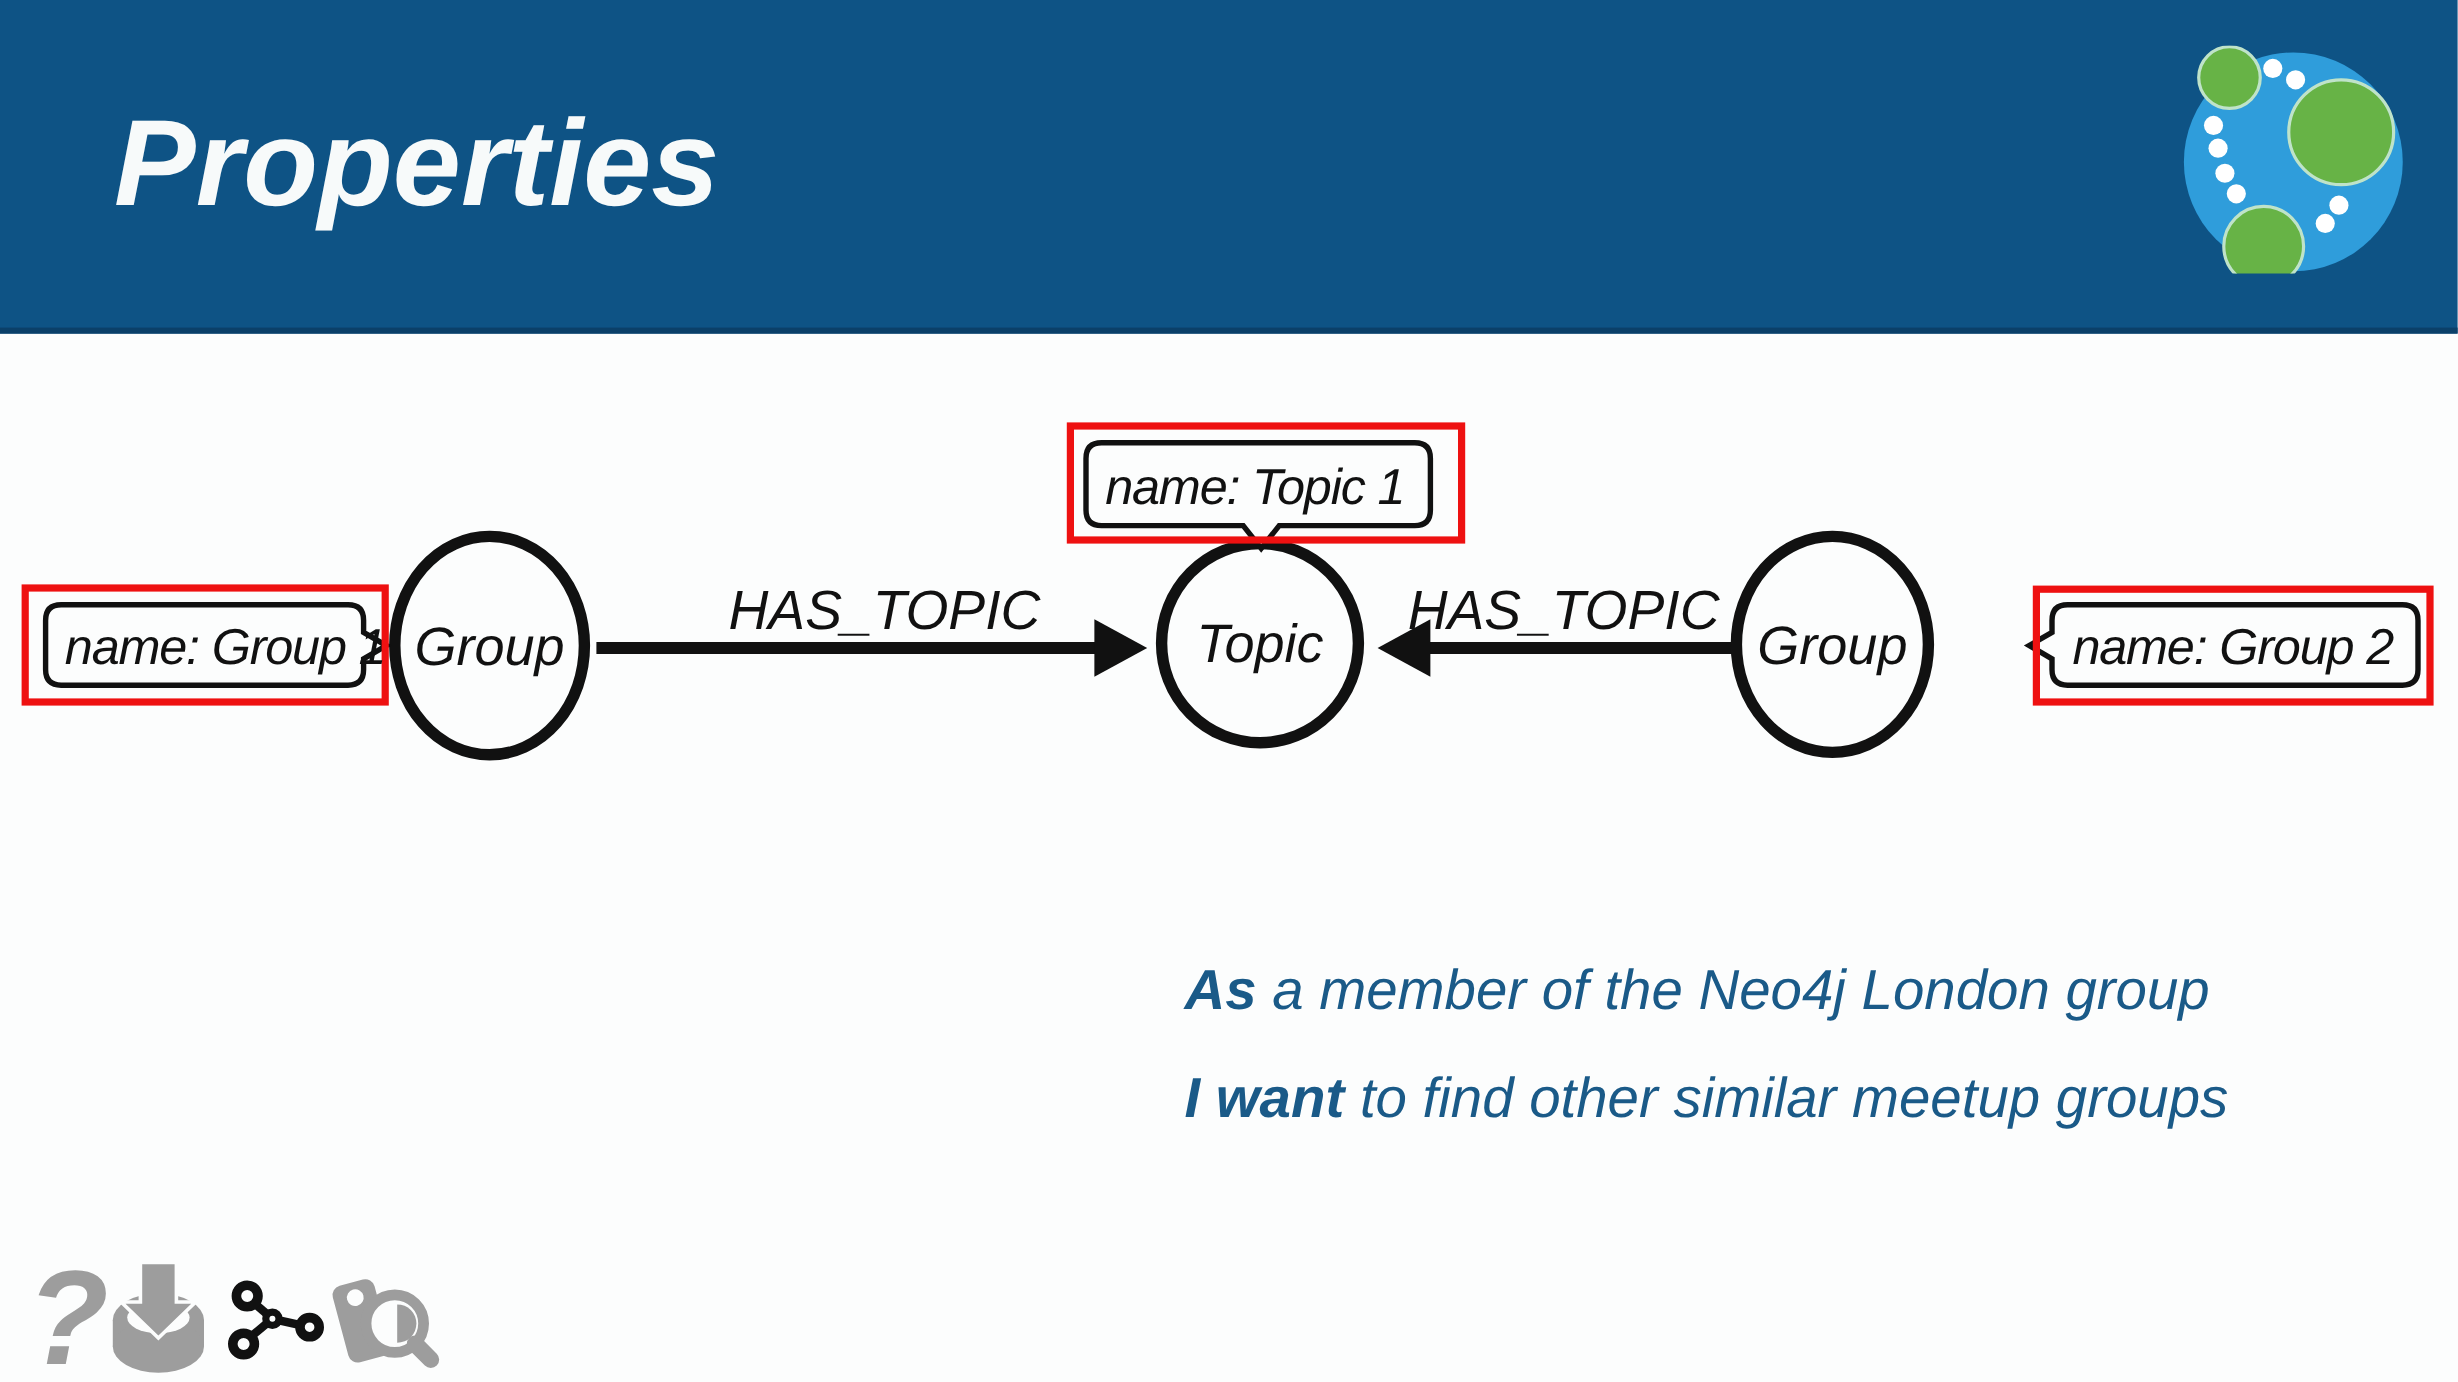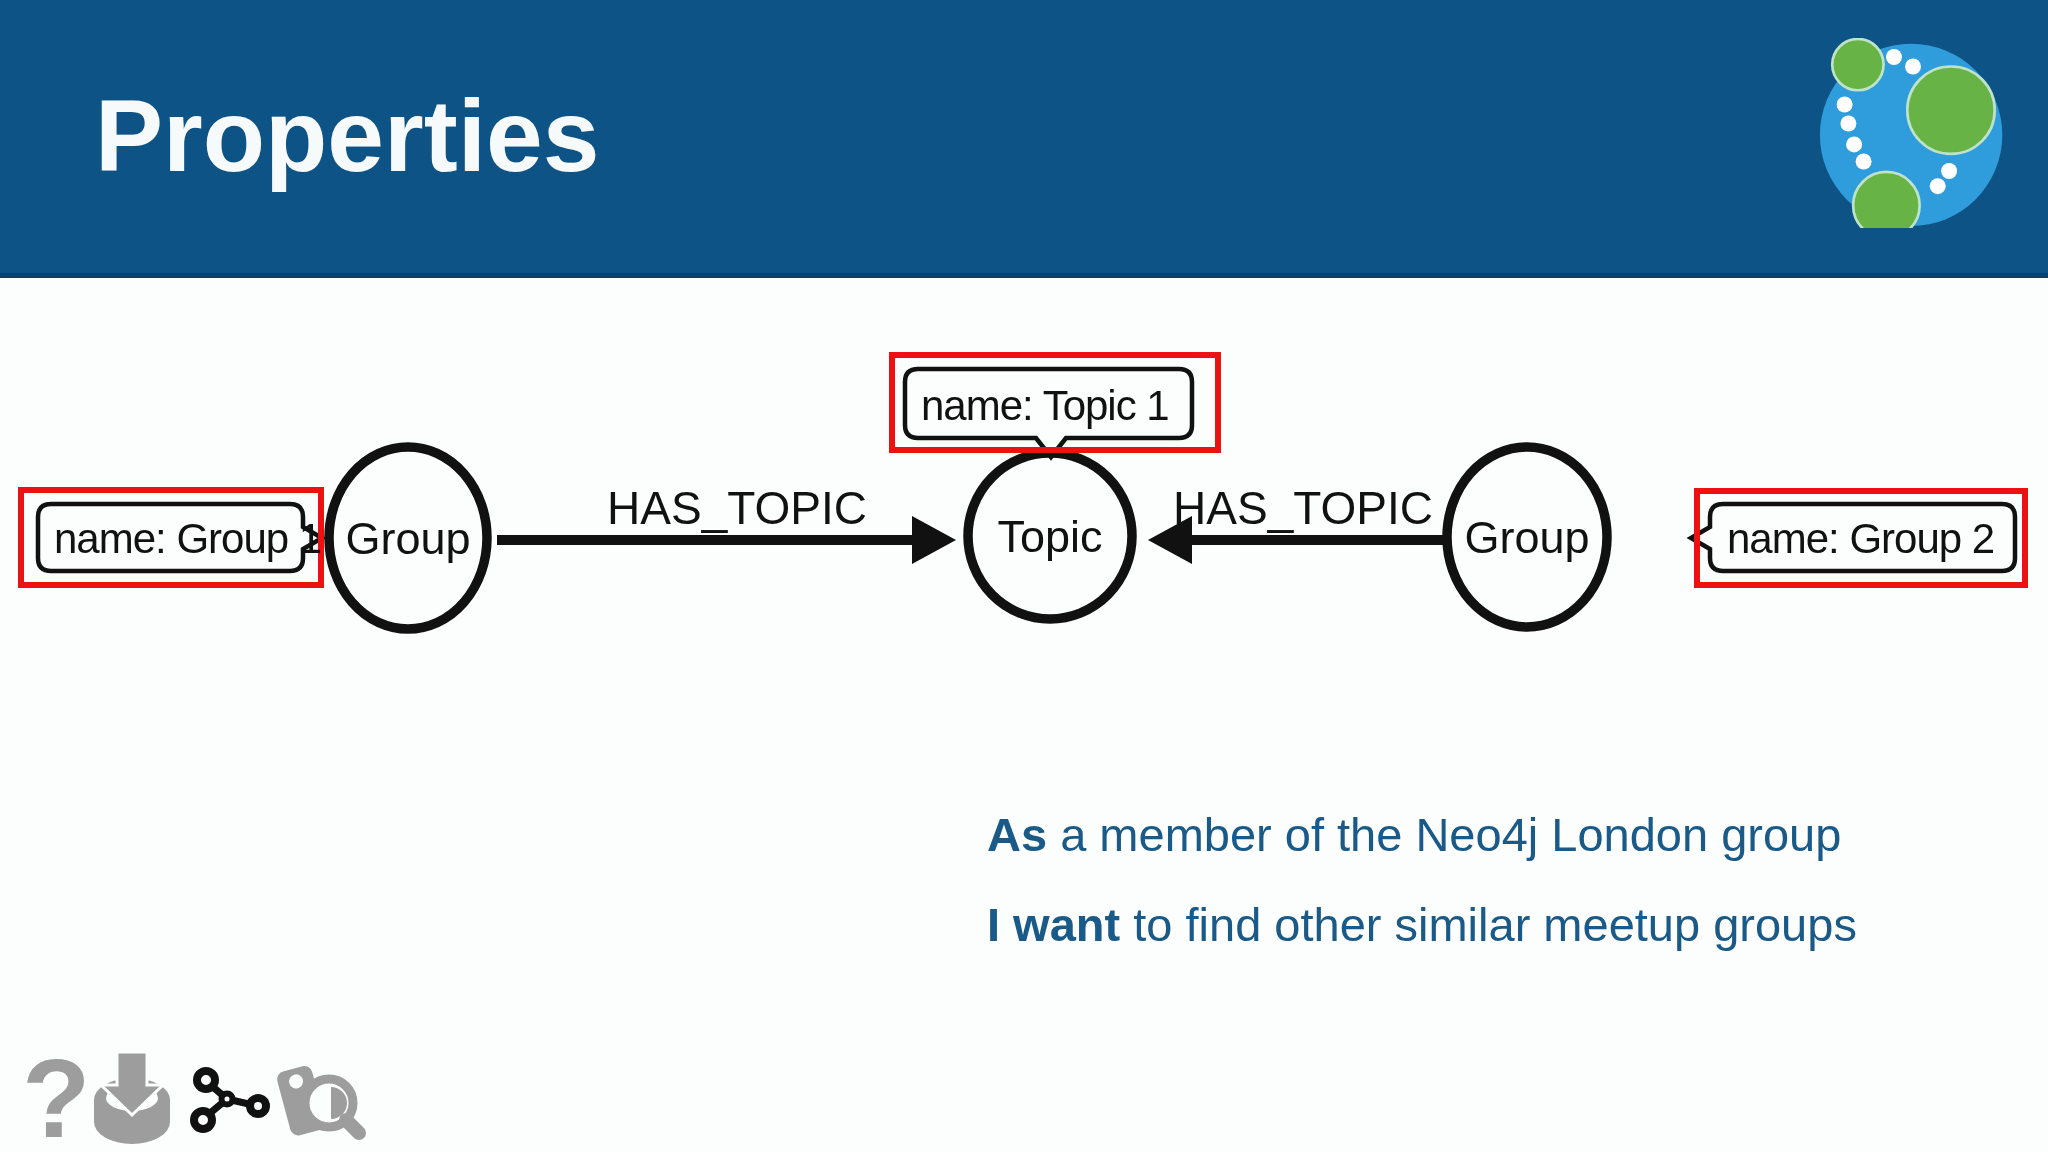--- a/index.html
+++ b/index.html
@@ -2,21 +2,21 @@
 <html><head>
 <meta charset="utf-8">
 <style>
   html,body{margin:0;padding:0;}
   body{
     width:2048px;height:1152px;
     background:#fcfdfd;
     font-family:"Liberation Sans", sans-serif;
     position:relative;overflow:hidden;
   }
-  .slide{position:absolute;inset:0;}
+  .slide{position:absolute;inset:0;font-style:italic;}
 
   
   .header{
     position:absolute;top:0;left:0;width:2048px;height:278px;
     background:#0e5385;
     border-bottom:5px solid #0b4069;
     box-sizing:border-box;
   }
   .page-title{
     position:absolute;left:95px;top:78px;margin:0;
@@ -28,21 +28,21 @@
   
   .diagram{position:absolute;left:0;top:278px;width:2048px;height:440px;}
   .diagram text{font-family:"Liberation Sans",sans-serif;fill:#111;}
   .node-label{font-size:45px;}
   .rel-label{font-size:46px;}
   .bubble-label{font-size:42px;letter-spacing:-1px;}
 
   
   .story{position:absolute;left:987px;top:796px;width:1040px;}
   .story p{
-    margin:12px 0 36px 0;font-size:47px;line-height:54px;
+    margin:2px 0 36px 0;font-size:47px;line-height:54px;
     color:#1a5a88;
   }
   .story b{font-weight:bold;}
 
   
   .toolbar{position:absolute;left:15px;top:1048px;width:360px;height:100px;}
   .toolbar svg{position:absolute;left:0;top:0;}
 </style>
 </head>
 <body>

